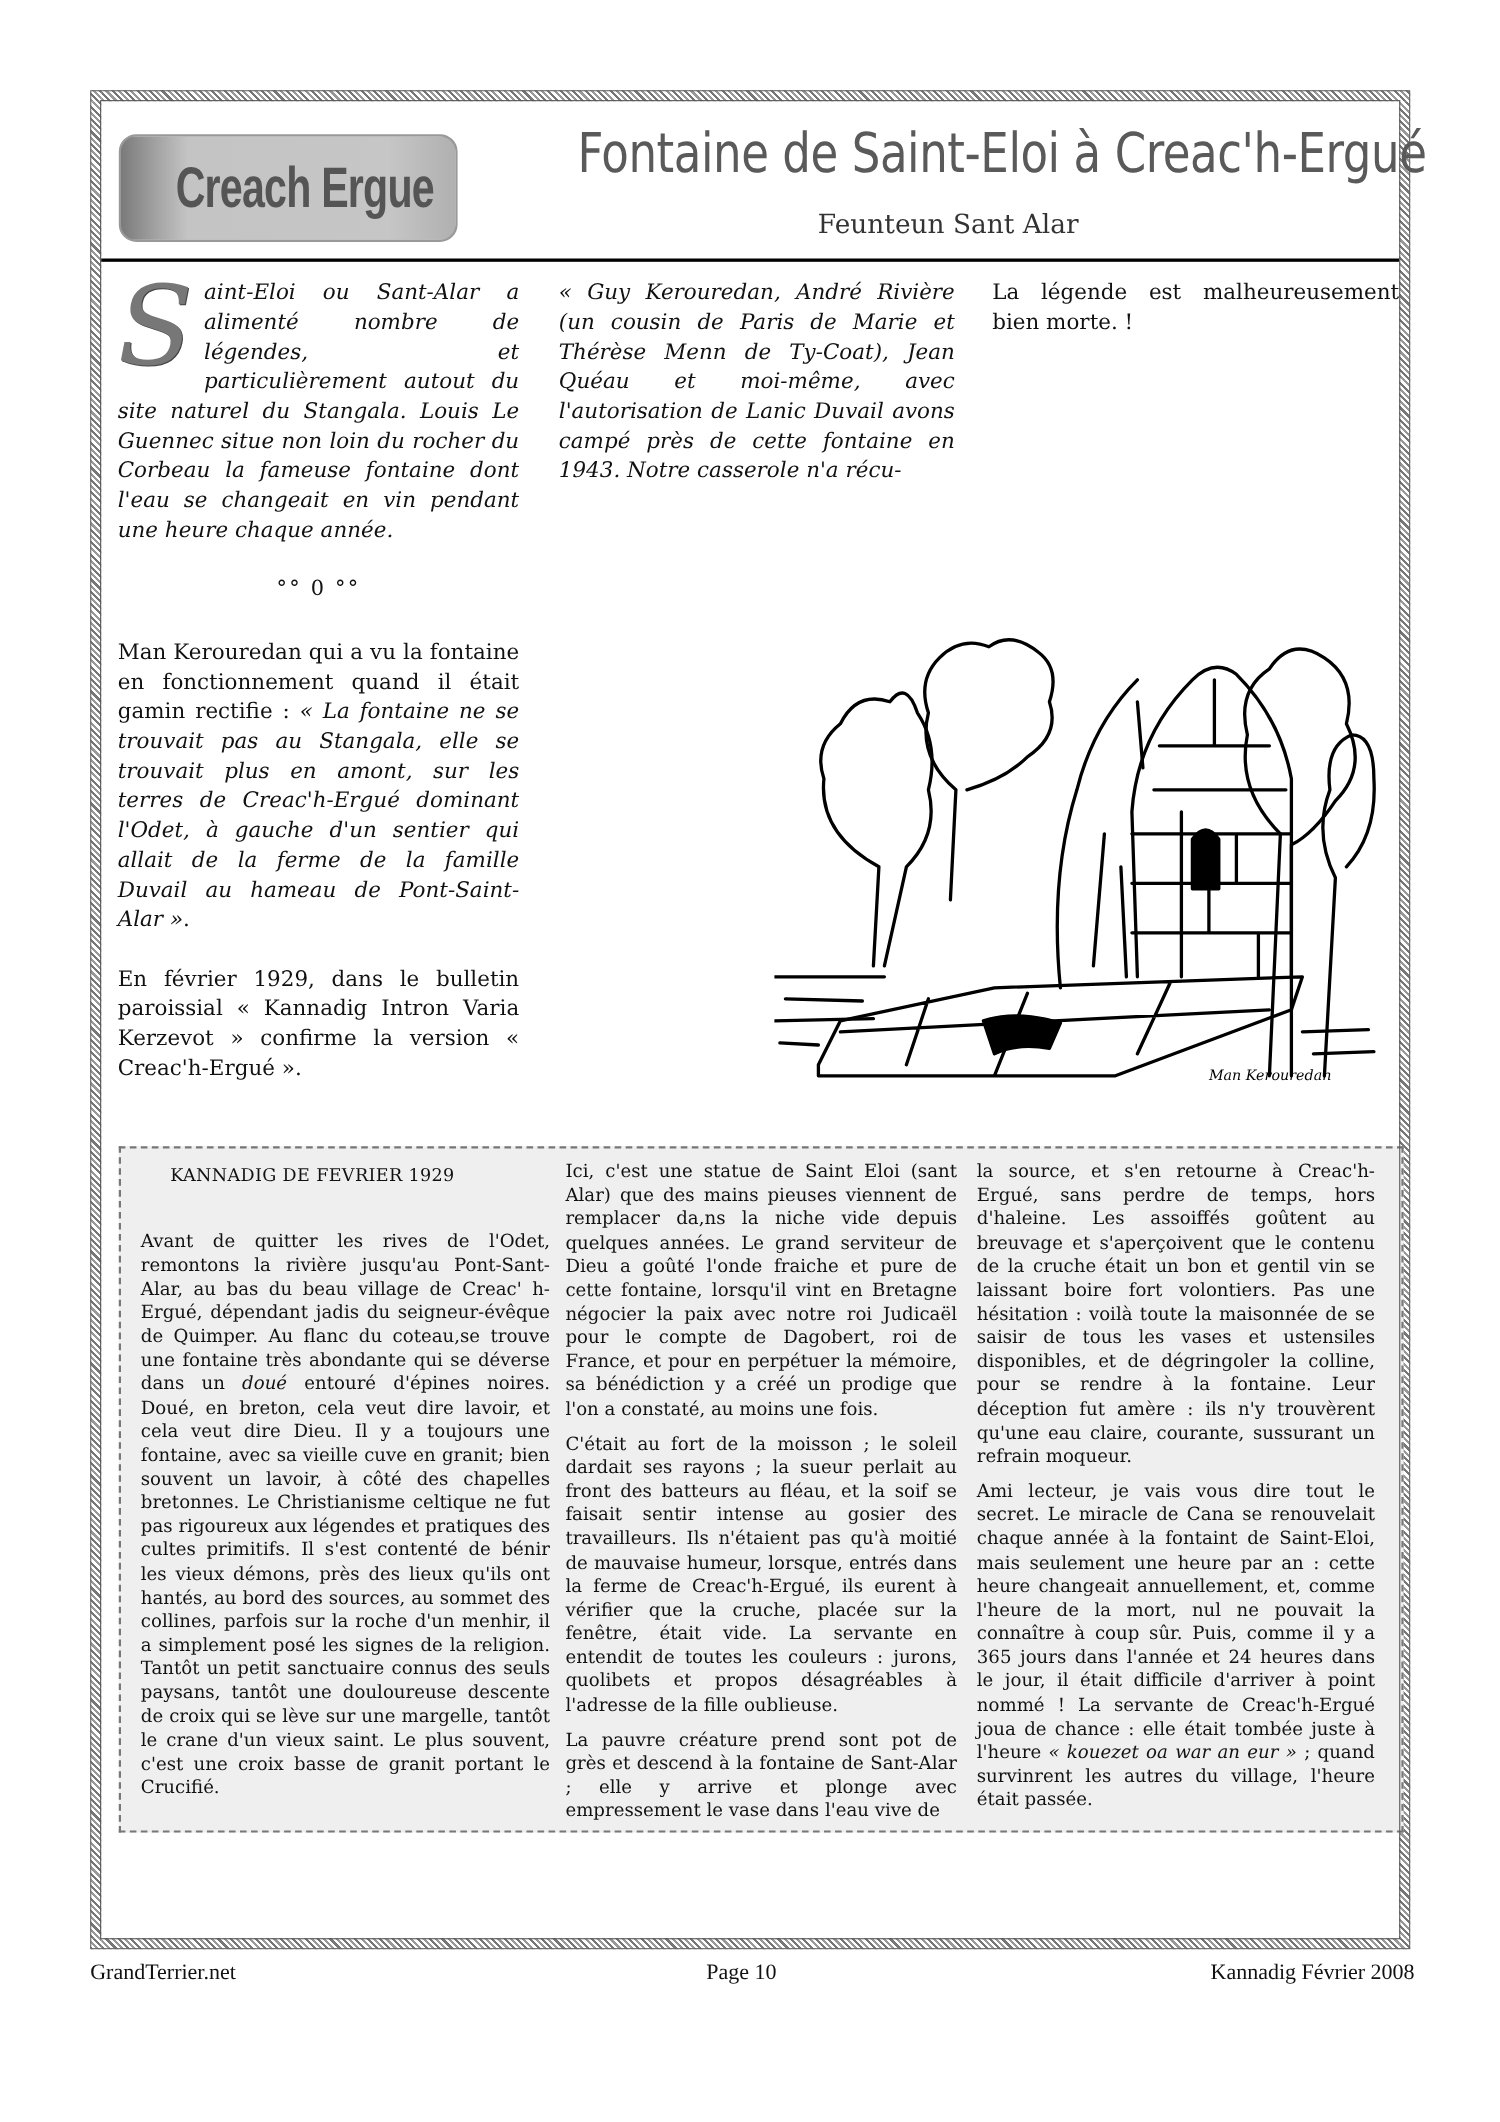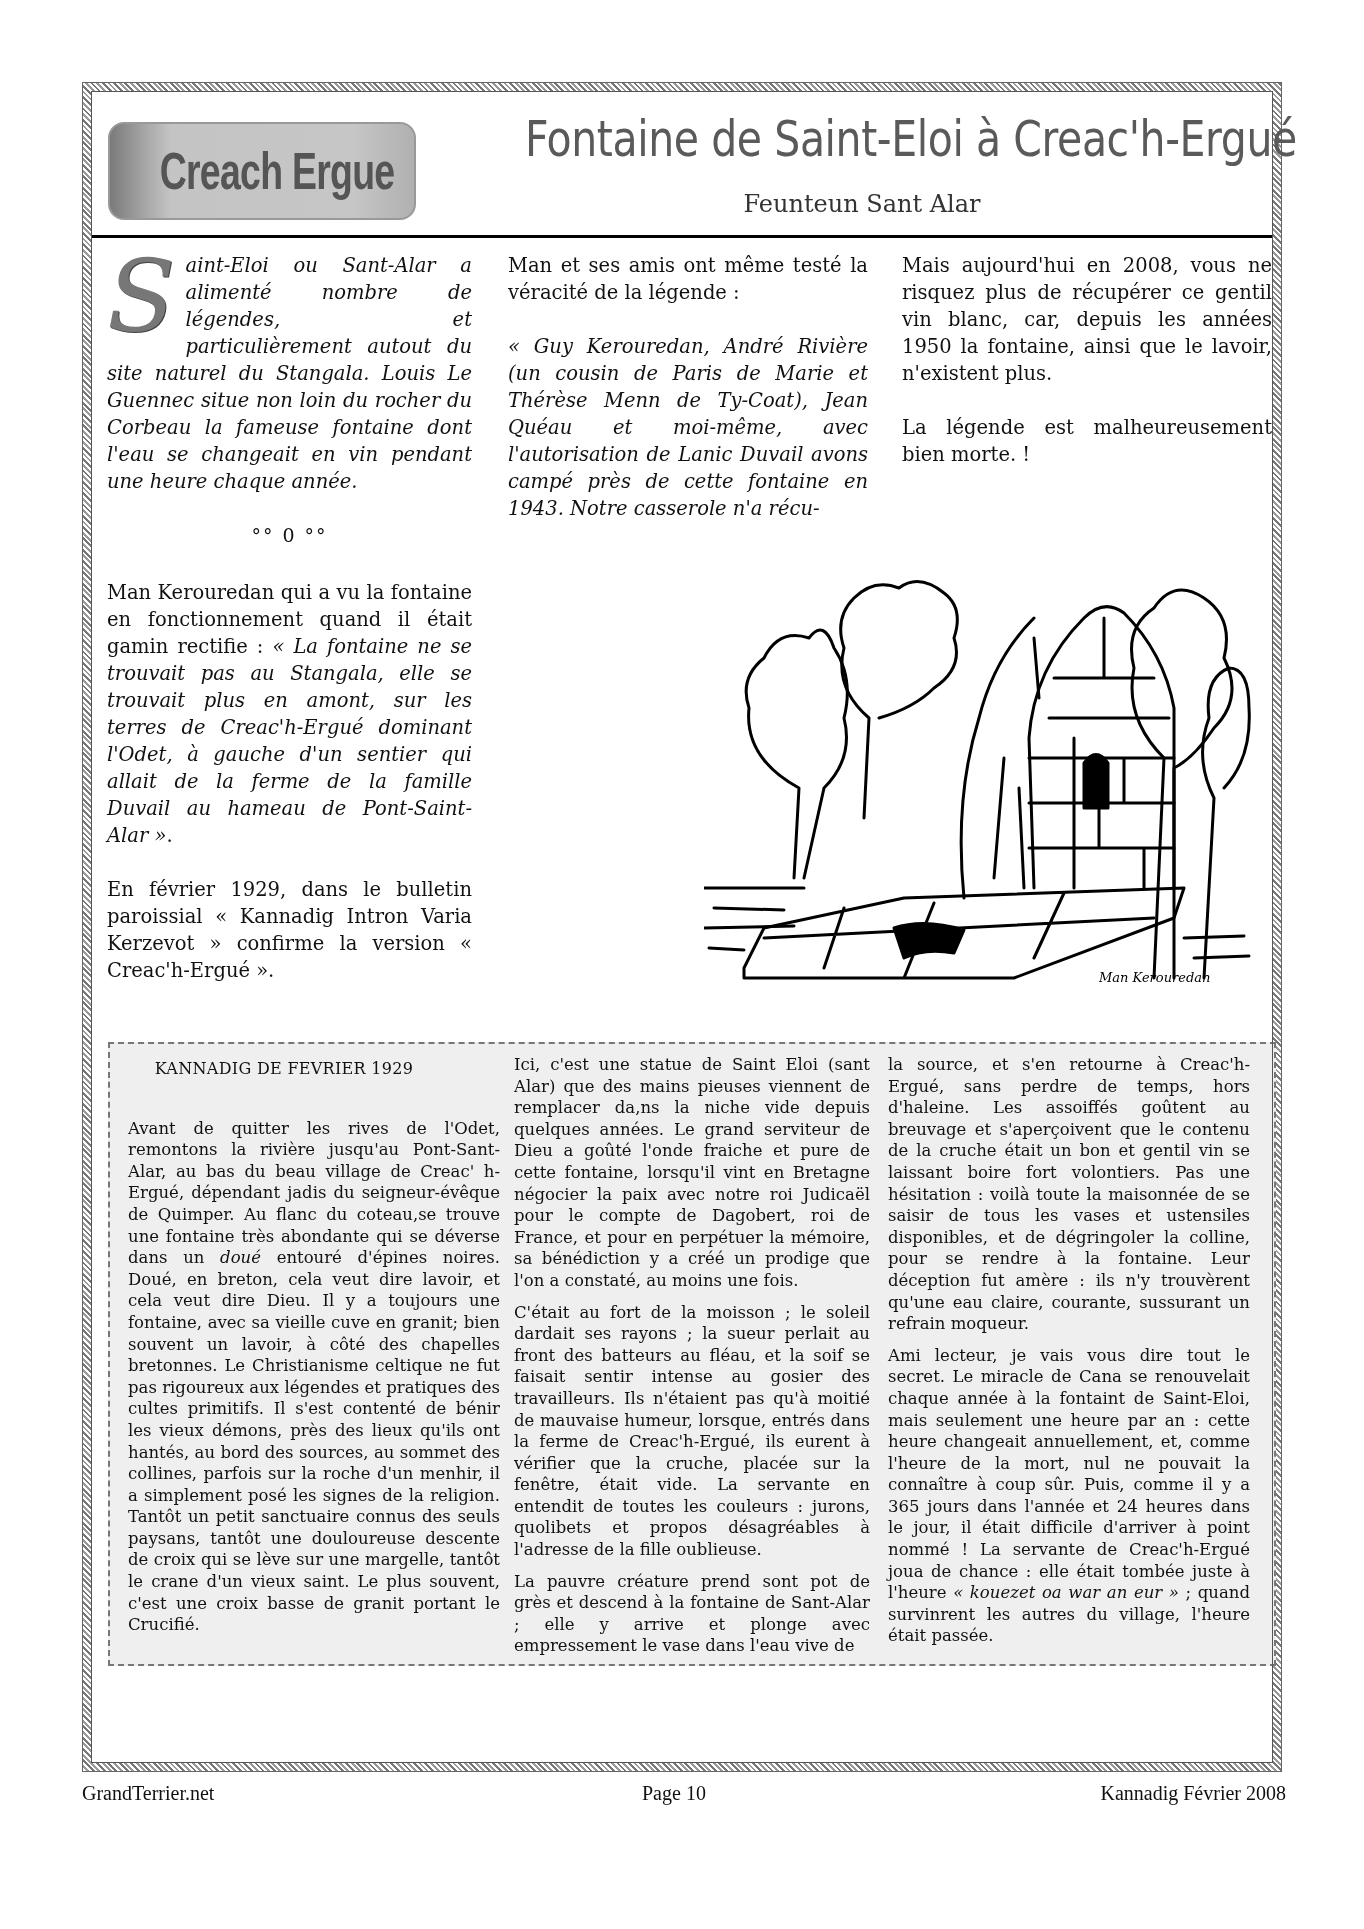--- a/index.html
+++ b/index.html
@@ -96,27 +96,25 @@
       <span class="dropcap">S</span><span>aint-Eloi ou Sant-Alar a alimenté nombre de légendes, et particulièrement autout du site naturel du Stangala. Louis Le Guennec situe non loin du rocher du Corbeau la fameuse fontaine dont l'eau se changeait en vin pendant une heure chaque année.</span>
     </p>
     <div class="sep">°° 0 °°</div>
     <p>
       <span>Man Kerouredan qui a vu la fontaine en fonctionnement quand il était gamin rectifie : </span><span class="it">« La fontaine ne se trouvait pas au Stangala, elle se trouvait plus en amont, sur les terres de Creac'h-Ergué dominant l'Odet, à gauche d'un sentier qui allait de la ferme de la famille Duvail au hameau de Pont-Saint-Alar »</span><span>.</span>
     </p>
     <p>En février 1929, dans le bulletin paroissial « Kannadig Intron Varia Kerzevot » confirme la version « Creac'h-Ergué ».</p>
   </div>
 
   <div class="col col2">
-    <p>Man et ses amis ont même testé la véracité de la légende :</p>
     <p class="it" style="margin-bottom:0">« Guy Kerouredan, André Rivière (un cousin de Paris de Marie et Thérèse Menn de Ty-Coat), Jean Quéau et moi-même, avec l'autorisation de Lanic Duvail avons campé près de cette fontaine en 1943. Notre casserole n'a récu-</p>
   </div>
   <div class="sep2">°° 0 °°</div>
 
   <div class="col col3">
-    <p>Mais aujourd'hui en 2008, vous ne risquez plus de récupérer ce gentil vin blanc, car, depuis les années 1950 la fontaine, ainsi que le lavoir, n'existent plus.</p>
     <p>La légende est malheureusement bien morte. !</p>
   </div>
 
   <svg class="drawing" viewBox="0 0 550 430">
     <g fill="none" stroke="#000" stroke-width="3" stroke-linejoin="round" stroke-linecap="round">
 
       <path d="M90 320 L95 230 Q40 200 45 150 Q35 120 60 100 Q75 70 105 80 Q120 60 130 90 Q150 120 140 160 Q150 200 120 230 L100 320"></path>
       <path d="M160 260 L165 160 Q130 130 140 90 Q130 60 150 40 Q170 20 195 30 Q215 15 240 35 Q260 50 250 80 Q260 110 230 130 Q210 150 175 160"></path>
 
       <path d="M260 340 Q250 240 275 160 Q290 100 330 60 M290 320 L300 200 M320 330 L315 230 M330 80 L335 140"></path>

